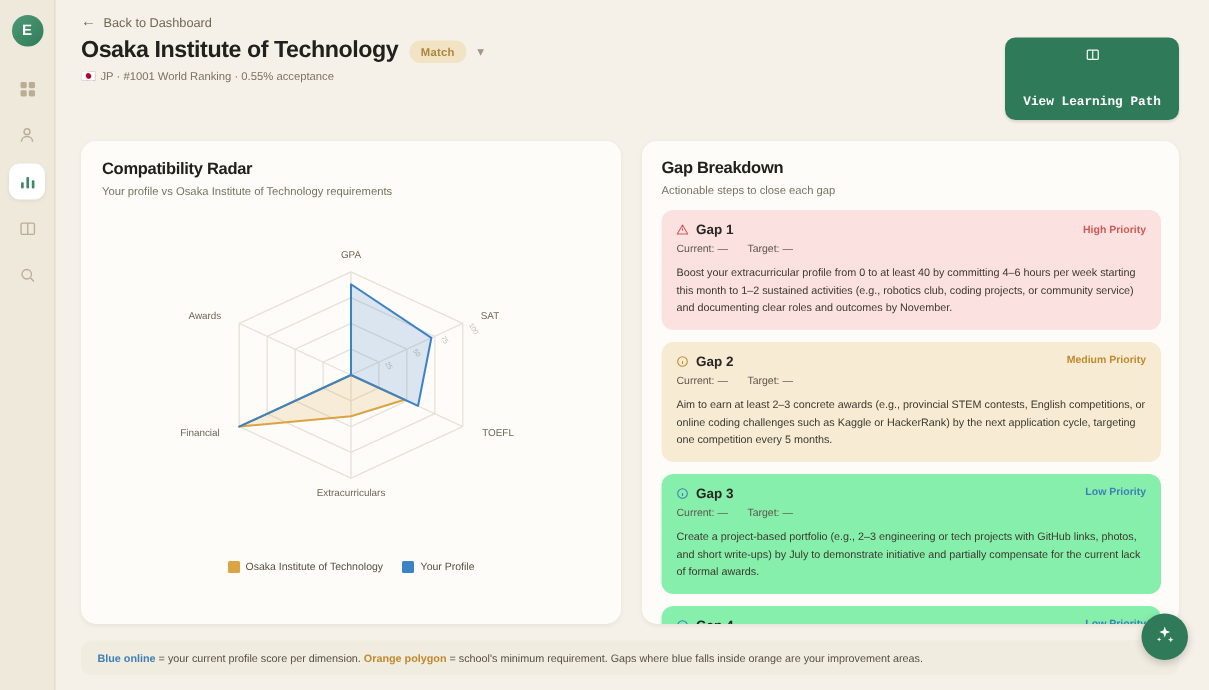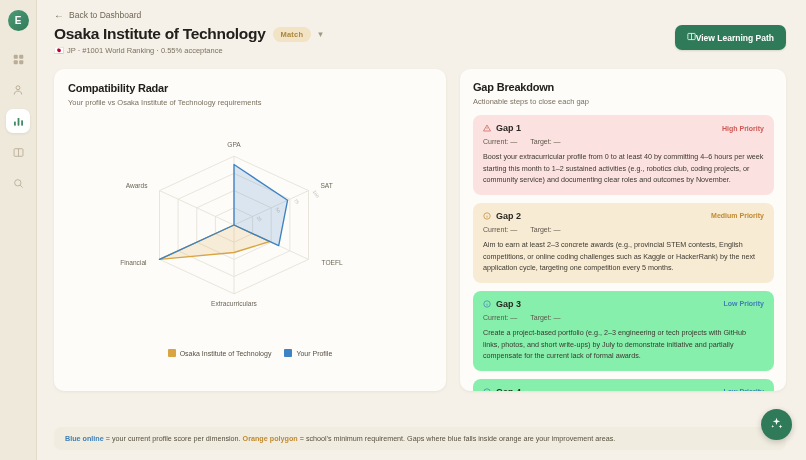--- a/index.html
+++ b/index.html
@@ -51,32 +51,32 @@
     padding: 3px 8px; border-radius: 10px; letter-spacing: .2px;
   }
   .chev-ic { color: #a19884; font-size: 9px; line-height: 1; }
   .subtitle { font-size: 7.5px; color: #7b7261; margin-top: 3px; display: flex; align-items: center; gap: 3px; }
   .flag { font-size: 8px; }
 
   .btn-learning {
     background: #2f7a58; color: #fff; border: none;
     font-size: 8.5px; font-weight: bold;
     padding: 7px 12px; border-radius: 7px;
-    display: inline-flex; align-items: center; gap: 0;
+    display: inline-flex; align-items: center; gap: 19px;
     box-shadow: 0 1px 2px rgba(0,0,0,.12);
-    font-family: Liberation Sans, sans-serif; cursor: pointer;
+    font-family: Liberation Mono, monospace; cursor: pointer; flex-direction: column;
   }
 
   
   .columns { display: flex; gap: 14px; margin-top: 14px; }
   .card {
     background: #fdfcf9; border-radius: 10px;
     box-shadow: 0 1px 3px rgba(60,50,30,.07);
   }
-  .card-left { width: 392px; height: 322px; padding: 13px 14px 24px; position: relative; }
+  .card-left { width: 360px; height: 322px; padding: 13px 14px 24px; position: relative; }
   .card-right { flex: 1; height: 322px; padding: 12px 12px 0 13px; overflow: hidden; }
 
   .sec-title { font-size: 11px; font-weight: bold; color: #22201c; letter-spacing: -.2px; }
   .sec-sub { font-size: 7.5px; color: #7b7261; margin-top: 4px; }
 
   
   .radar-wrap { position: relative; width: 100%; height: 250px; margin-top: 2px; }
   .radar-wrap svg { display: block; }
   .radar-legend {
     position: absolute; left: 0; right: 0; bottom: 2px;

